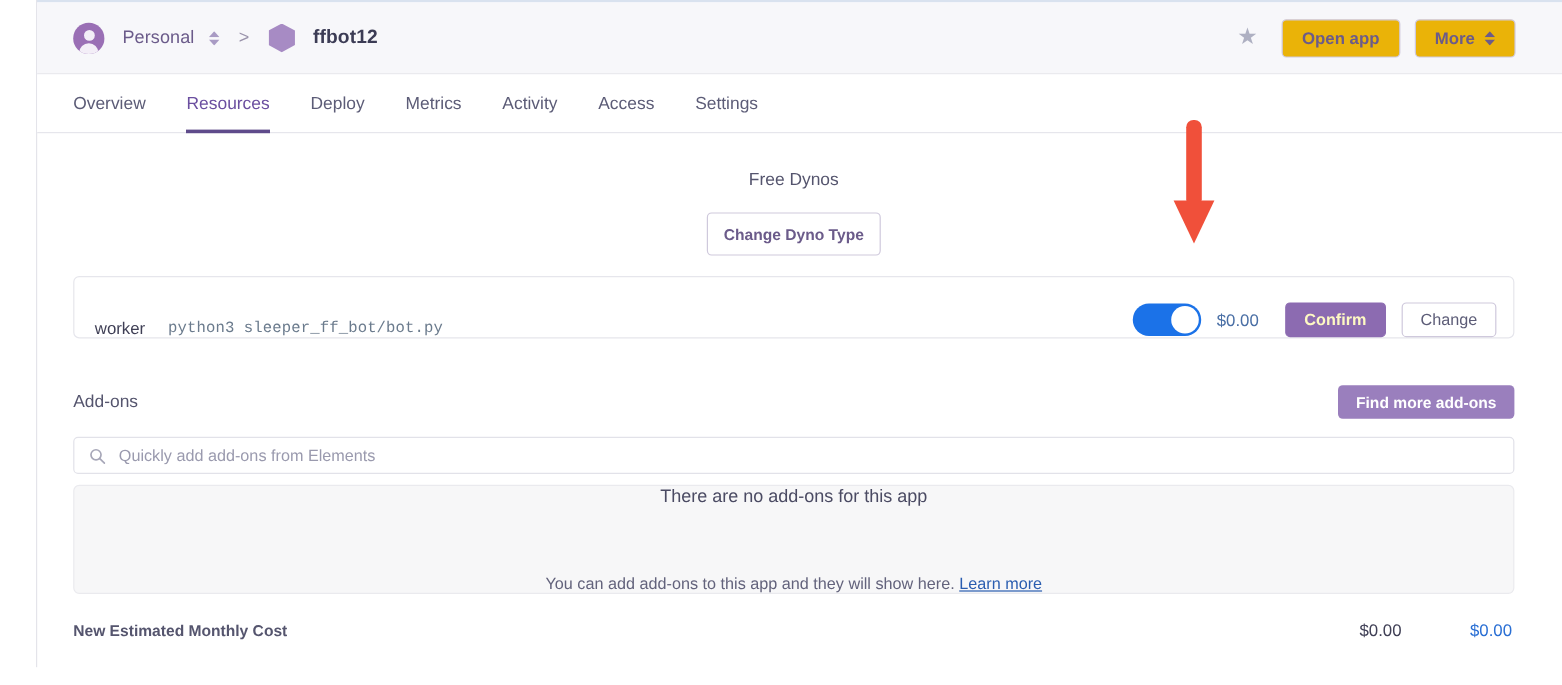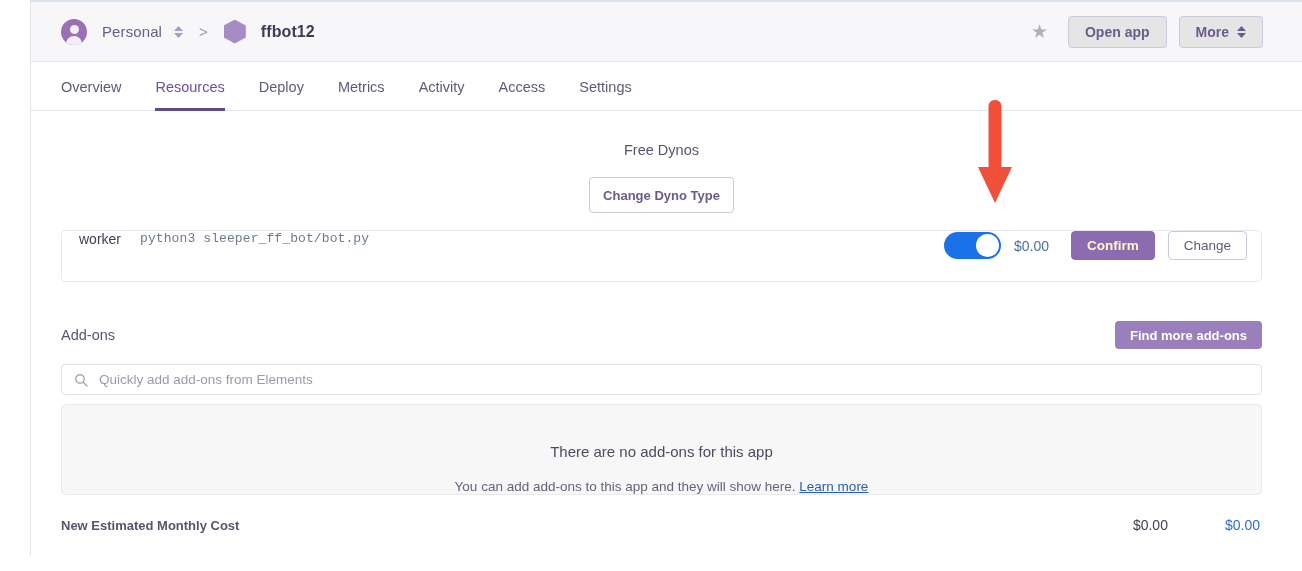--- a/index.html
+++ b/index.html
@@ -115,21 +115,21 @@
     gap: 12px;
   }
   .star-icon {
     color: #aeb0c2;
     font-size: 19px;
     line-height: 1;
     margin-right: 8px;
     cursor: pointer;
   }
   .btn-outline {
-    background: #e5e5e5;
+    background: #eab308;
     border: 1px solid #cfc9dc;
     border-radius: 4px;
     color: #6b5b8a;
     font-size: 14px;
     font-weight: 700;
     padding: 12px 16px;
     height: 32px;
     display: inline-flex;
     align-items: center;
     justify-content: center;
@@ -205,21 +205,21 @@
     font-family: "Liberation Sans", sans-serif;
   }
 
   .dyno-card {
     margin-top: 17px;
     border: 1px solid #e6e6ec;
     border-radius: 5px;
     background: #ffffff;
     height: 52px;
     display: flex;
-    align-items: flex-start;
+    align-items: flex-end;
     padding: 0 14px 0 17px;
   }
   .dyno-name {
     font-size: 14px;
     color: #3f3f55;
   }
   .dyno-cmd {
     font-family: "Liberation Mono", monospace;
     font-size: 13px;
     color: #6b7b8d;
@@ -330,22 +330,22 @@
 
   .empty-panel {
     margin-top: 9px;
     height: 91px;
     background: #f7f7f8;
     border: 1px solid #eaeaee;
     border-radius: 5px;
     display: flex;
     flex-direction: column;
     align-items: center;
-    justify-content: flex-end;
-    gap: 19px;
+    justify-content: space-between;
+    gap: 12px;
   }
   .empty-title {
     font-size: 15px;
     color: #4b4b63;
   }
   .empty-sub {
     font-size: 13.5px;
     color: #63637c;
   }
   .empty-sub a {

